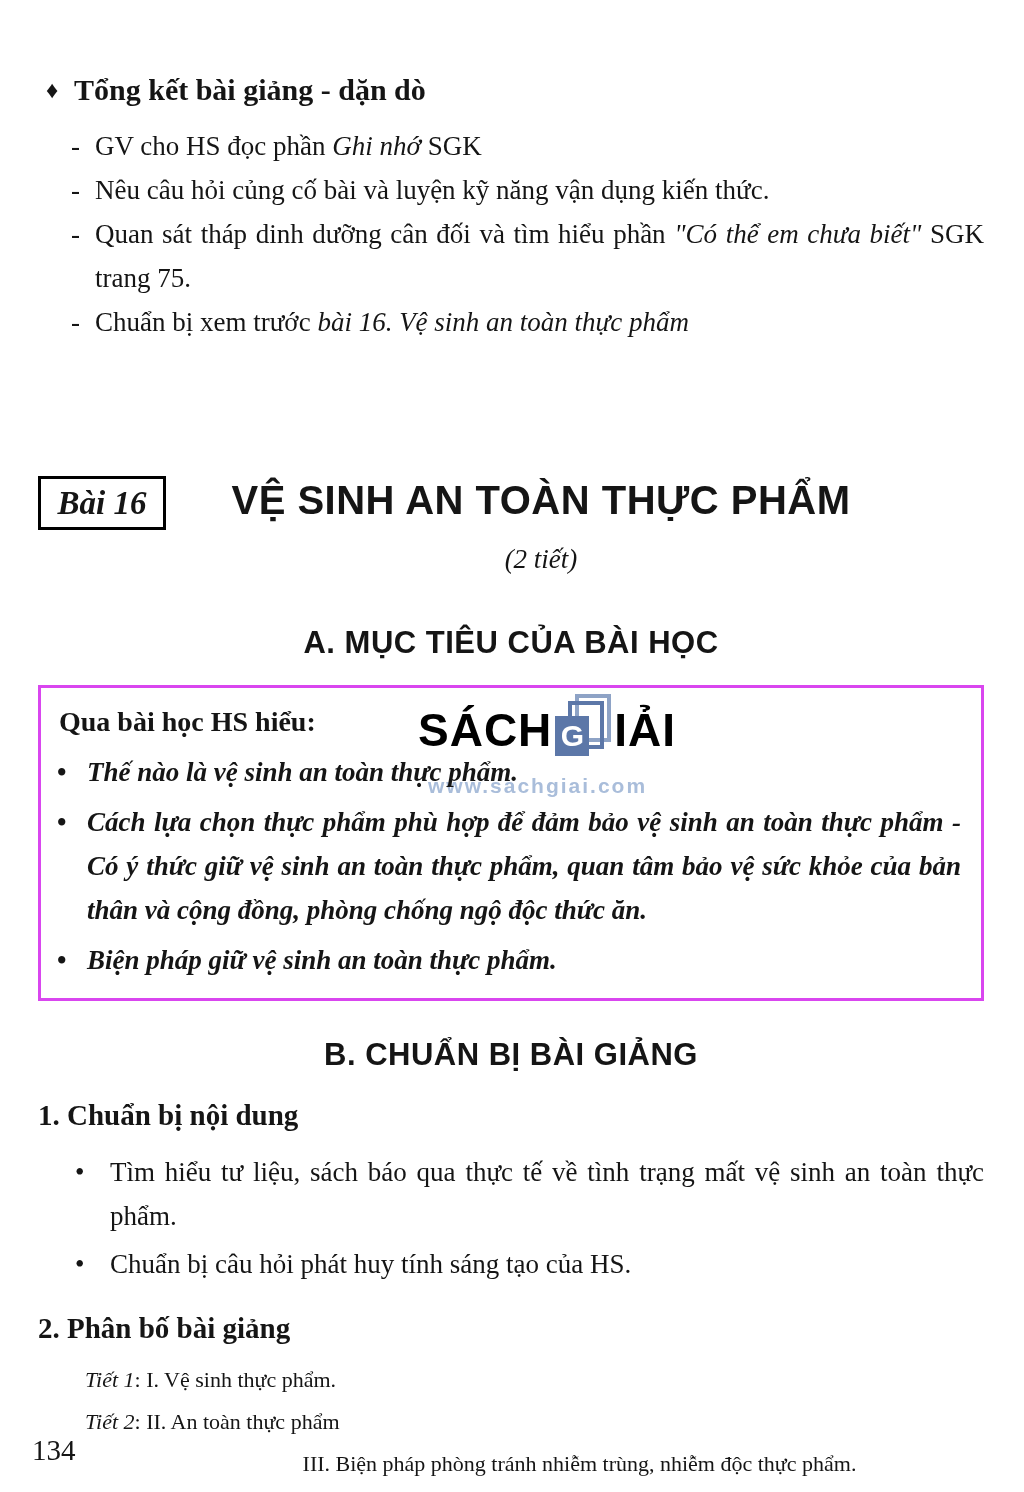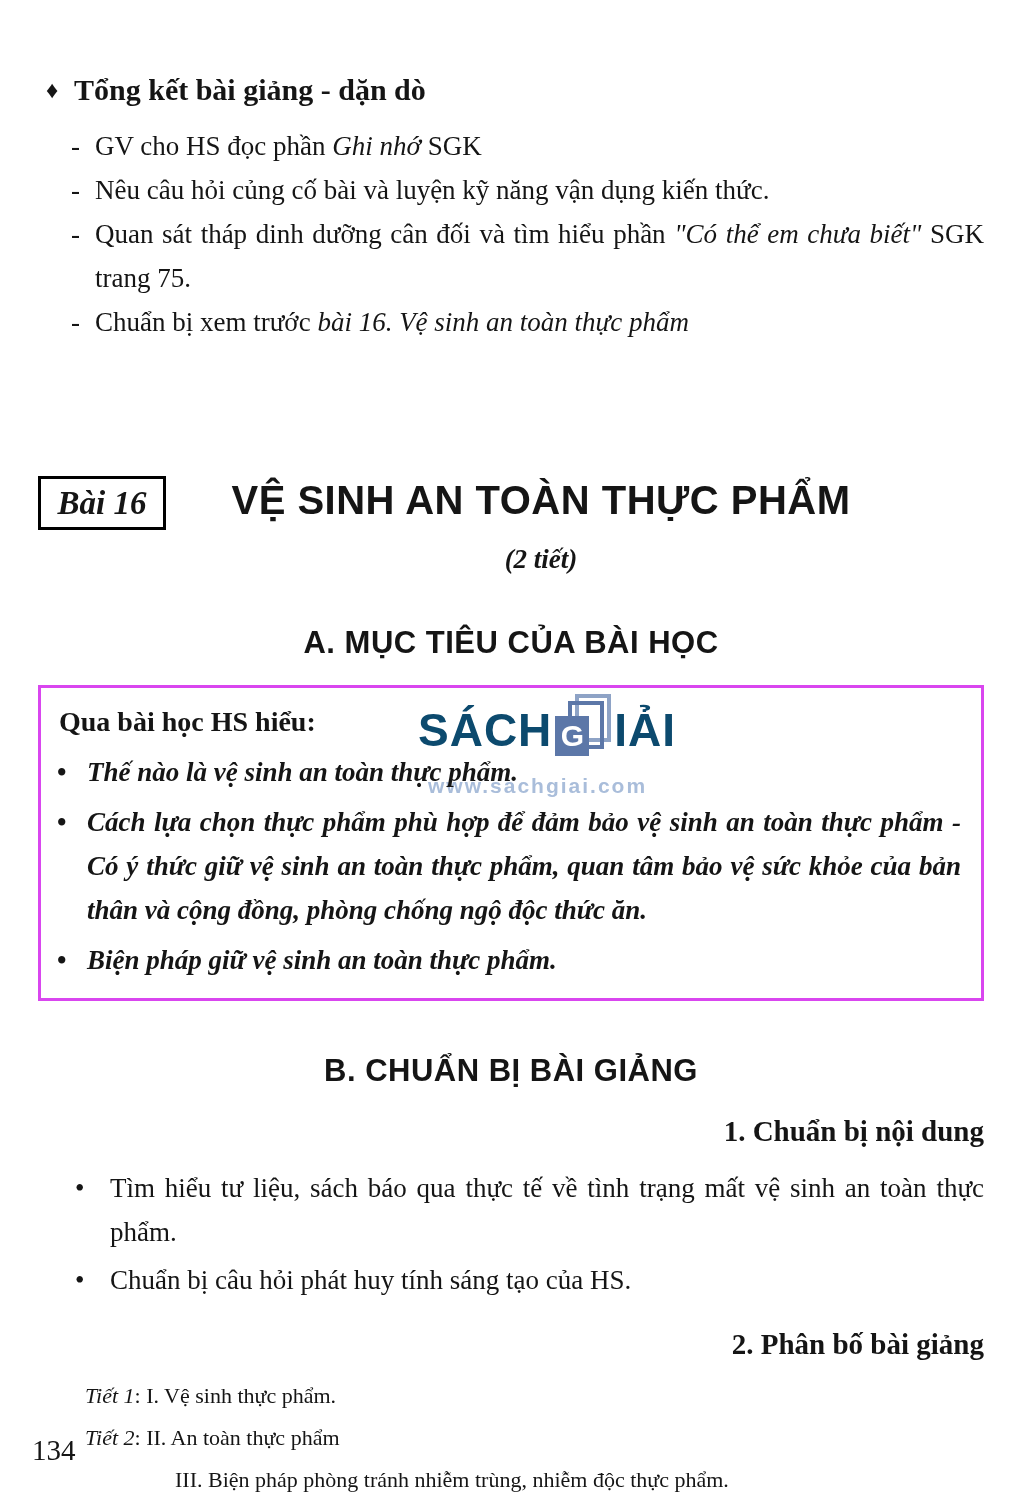--- a/index.html
+++ b/index.html
@@ -33,63 +33,63 @@
     display:flex; align-items:center; justify-content:center;
     font-size:33px; font-weight:700; font-style:italic;
   }
   .lesson-title {
     text-align:center; padding-left:60px; padding-top:2px;
     font-family:"Liberation Sans", sans-serif;
     font-weight:700; font-size:40px; letter-spacing:0.5px;
   }
   .lesson-subtitle {
     text-align:center; padding-left:60px; margin-top:8px;
-    font-size:27px; font-weight:700; font-style:italic;
+    font-size:27px; font-weight:400; font-style:italic;
   }
 
   
   .sect-heading {
     text-align:center;
     font-family:"Liberation Sans", sans-serif;
     font-weight:700; font-size:31px; letter-spacing:0.5px;
   }
   .heading-a { margin-top:50px; }
-  .heading-b { margin-top:52px; }
+  .heading-b { margin-top:36px; }
 
   
   .objectives-box {
     position:relative; z-index:1;
     margin-top:24px;
     border:3px solid #d946ef;
     padding:12px 20px 16px 18px;
   }
   .box-intro { font-size:28px; font-weight:700; line-height:44px; }
   .box-list { margin-top:4px; font-size:27px; font-weight:700; font-style:italic; line-height:44px; }
   .box-item { padding-left:28px; text-indent:-30px; text-align:justify; margin-top:6px; }
   .box-item .dot { display:inline-block; width:30px; text-indent:0; font-style:normal; }
 
   
-  .sub-heading { margin-top:26px; font-size:29px; font-weight:700;text-align:right; }
+  .sub-heading { margin-top:26px; font-size:29px; font-weight:700; }
   .prep-list { margin-top:18px; font-size:27px; line-height:44px; }
   .prep-item { padding-left:72px; text-indent:-35px; text-align:justify; margin-top:4px; }
   .prep-item .dot { display:inline-block; width:35px; text-indent:0; }
   .schedule { margin-top:14px; font-size:22px; line-height:42px; }
   .schedule-line { padding-left:47px; }
-  .schedule-line.indent3 { padding-left:137px; }
+  .schedule-line.indent3 { padding-left:137px;text-align:center; }
   .schedule-line .lbl { font-style:italic; }
 
   .page-number { position:absolute; left:32px; top:1434px; font-size:29px; z-index:1; }
 
   
   .watermark { position:absolute; left:418px; top:694px; z-index:0; }
   .wm-row { display:flex; align-items:flex-end; height:62px; }
   .wm-text {
     font-family:"Liberation Sans", sans-serif;
     font-weight:700; font-size:46px; line-height:52px;
-    color:#0c4a6e; letter-spacing:1px;margin-top:32px;
+    color:#000000; letter-spacing:1px;margin-top:32px;
   }
   .wm-logo { position:relative; width:56px; height:62px; margin:0 3px; }
   .wm-logo .outline2 {
     position:absolute; right:0; top:0; width:28px; height:40px;
     border:4px solid #8ea3c6; background:transparent;
   }
   .wm-logo .outline1 {
     position:absolute; right:7px; top:7px; width:28px; height:40px;
     border:4px solid #5c77a8; background:transparent;
   }

